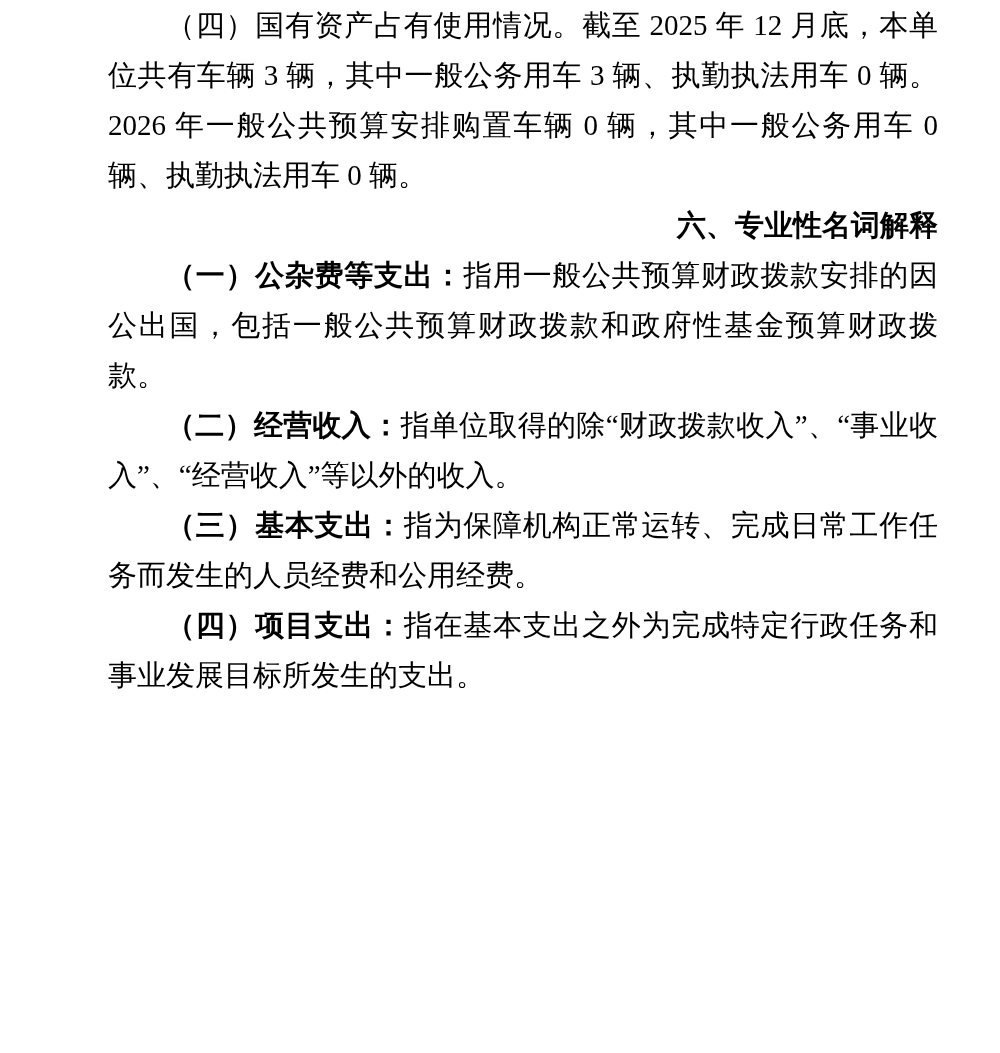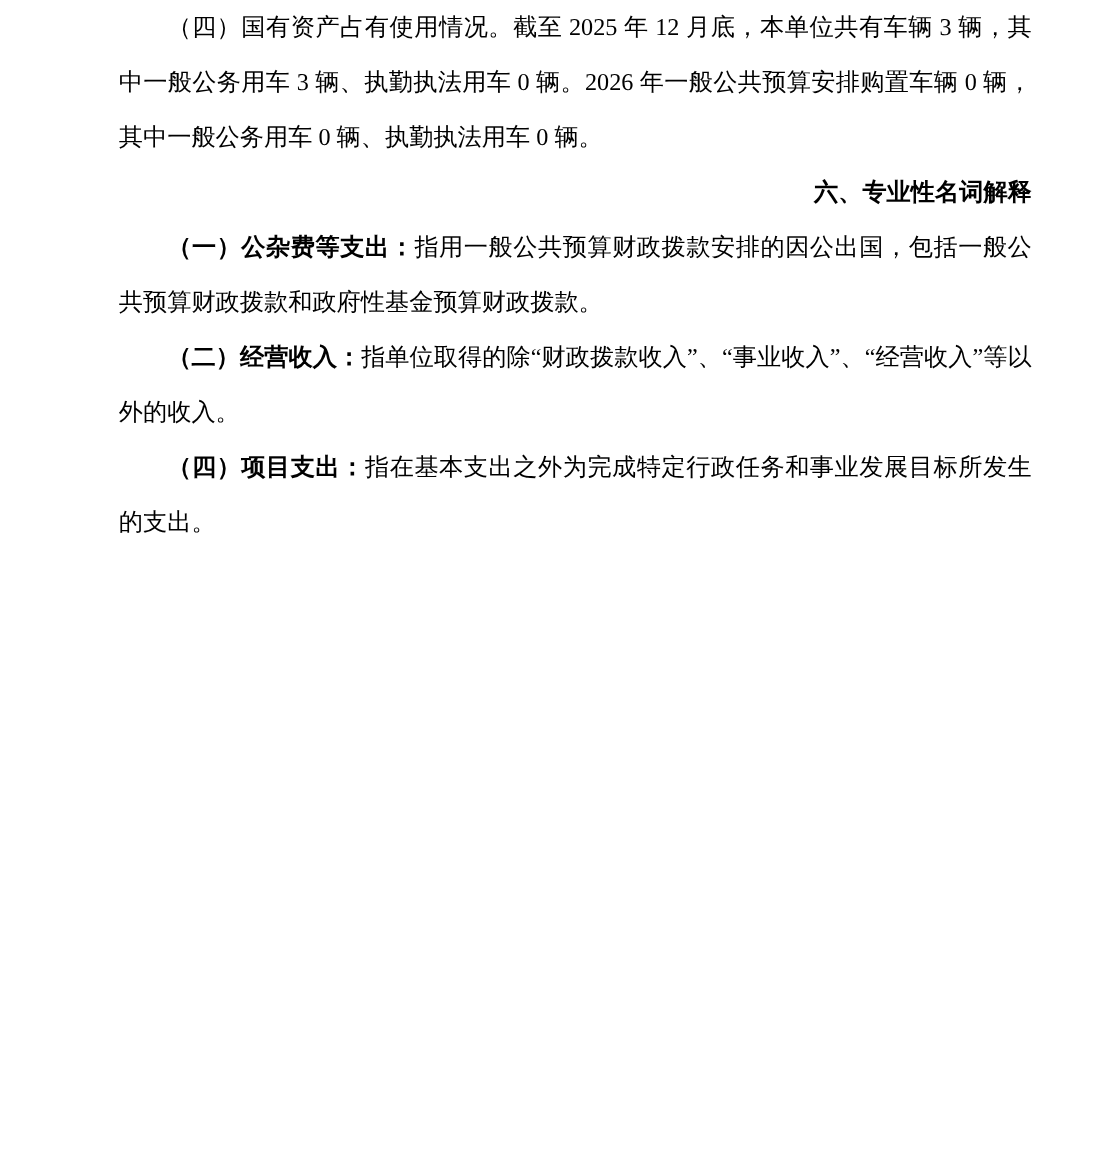--- a/index.html
+++ b/index.html
@@ -13,21 +13,21 @@
     height: 1053px;
     background: #ffffff;
     overflow: hidden;
     box-sizing: border-box;
     padding: 0 62px 0 108px;
   }
   p.doc {
     margin: 0;
     padding: 0;
     color: #000000;
-    font-size: 22px;
+    font-size: 29px;
     line-height: 50px;
     text-align: justify;
     text-indent: 2em;
     font-family: "Liberation Serif", serif;
   }
   p.doc.heading {
     font-family: "Liberation Sans", sans-serif;
     font-weight: bold;
     text-align: right;
   }
@@ -35,14 +35,15 @@
   span.run.bold { font-weight: bold; }
 </style>
 </head>
 <body>
 
 <div class="page">
     <p class="doc"><span class="run">（四）国有资产占有使用情况。</span><span class="run">截至 2025 年 12 月底，本单位共有车辆 3 辆，其中一般公务用车 3 辆、执勤执法用车 0 辆。2026 年一般公共预算安排购置车辆 0 辆，其中一般公务用车 0 辆、执勤执法用车 0 辆。</span></p>
     <p class="doc heading"><span class="run bold">六、专业性名词解释</span></p>
     <p class="doc"><span class="run bold">（一）公杂费等支出：</span><span class="run">指用一般公共预算财政拨款安排的因公出国，包括一般公共预算财政拨款和政府性基金预算财政拨款。</span></p>
     <p class="doc"><span class="run bold">（二）经营收入：</span><span class="run">指单位取得的除“财政拨款收入”、“事业收入”、“经营收入”等以外的收入。</span></p>
+    <p class="doc"><span class="run bold">（三）基本支出：</span><span class="run">指为保障机构正常运转、完成日常工作任务而发生的人员经费和公用经费。</span></p>
     <p class="doc"><span class="run bold">（四）项目支出：</span><span class="run">指在基本支出之外为完成特定行政任务和事业发展目标所发生的支出。</span></p>
   </div>
 
 </body></html>

